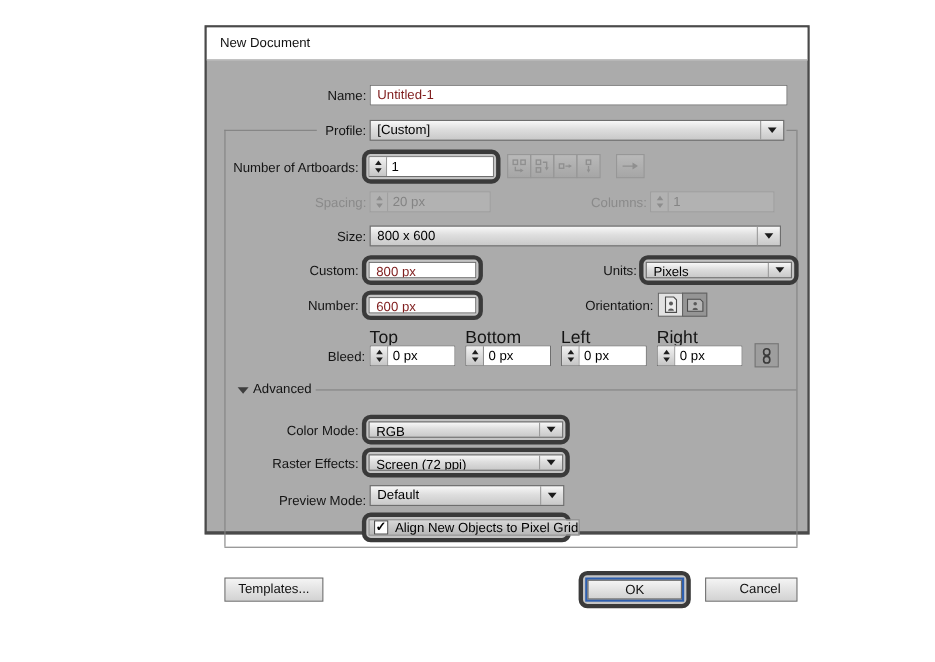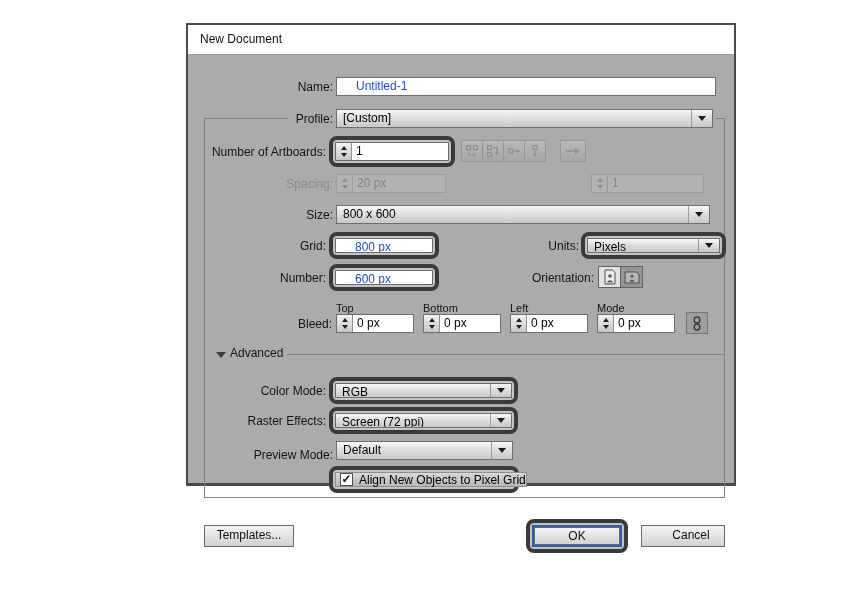--- a/index.html
+++ b/index.html
@@ -6,23 +6,23 @@
   body { font-family:"Liberation Sans", sans-serif; }
   .stage { position:relative; width:850px; height:602px; background:#ffffff; overflow:hidden; }
   .dialog { position:absolute; left:150px; top:23px; width:550px; height:463px;
             background:#ababab; border:2px solid #4a4a4a; border-bottom-width:3px;margin-left:36px; }
   .abs { position:absolute; }
   .titlebar { position:absolute; left:0; top:0; width:100%; height:30px; background:#ffffff;
               border-bottom:1px solid #9a9a9a; }
   .titlebar span { display:block; padding-left:12px; line-height:29px; font-size:12px; color:#111; }
   .lbl { font-size:12px; color:#141414; text-align:right; line-height:16px; white-space:nowrap; }
   .lbl.dis { color:#8a8a8a; }
-  .collbl { font-size:11px; color:#141414; text-align:left; line-height:14px; }
-  .input { background:#ffffff; border:1px solid #6e6e6e; font-size:12px; color:#1d4ed8;
-           padding:0 19px; line-height:17px; white-space:nowrap; overflow:hidden; }
+  .collbl { font-size:16px; color:#141414; text-align:left; line-height:14px; }
+  .input { background:#ffffff; border:1px solid #6e6e6e; font-size:12px; color:#7f1d1d;
+           padding:0 6px; line-height:17px; white-space:nowrap; overflow:hidden; }
   .combo { border:1px solid #6e6e6e; background:linear-gradient(180deg,#f8f8f8 0%,#dedede 45%,#c9c9c9 100%);
            display:flex; align-items:stretch; }
   .combo .txt { flex:1; font-size:12px; color:#000; padding-left:6px; line-height:17px; white-space:nowrap; overflow:hidden; }
   .combo .arrowbox { width:21px; border-left:1px solid #9b9b9b; display:flex; align-items:center; justify-content:center; }
   .tri-down { width:0; height:0; border-left:4px solid transparent; border-right:4px solid transparent; border-top:5px solid #1b1b1b; }
   .spinfield { display:flex; border:1px solid #6e6e6e; background:#fff; }
   .spinfield .spin { width:16px; border-right:1px solid #8f8f8f;
            background:linear-gradient(180deg,#f2f2f2,#c6c6c6);
            display:flex; flex-direction:column; align-items:center; justify-content:center; gap:3px; }
   .tri-up-s { width:0;height:0;border-left:3.5px solid transparent;border-right:3.5px solid transparent;border-bottom:4px solid #1e1e1e; }
@@ -133,37 +133,38 @@
     </span>
 
     <div class="abs lbl dis" style="left:0;top:151px;width:145px;padding-left:40px;">Spacing:</div>
     <div class="abs spinfield dis" style="left:148px;top:149px;width:110px;height:19px;">
       <span class="spin">
           <span class="tri-up-s"></span>
           <span class="tri-dn-s"></span>
         </span>
       <span class="val">20 px</span>
     </div>
+    <div class="abs lbl dis" style="left:260px;top:151px;width:140px;">Columns:</div>
     <div class="abs spinfield dis" style="left:403px;top:149px;width:113px;height:19px;">
       <span class="spin">
           <span class="tri-up-s"></span>
           <span class="tri-dn-s"></span>
         </span>
       <span class="val">1</span>
     </div>
 
     <div class="abs lbl" style="left:0;top:182px;width:145px;padding-left:20px;">Size:</div>
     <div class="abs combo" style="left:148px;top:180px;width:374px;height:19px;">
       <span class="txt">800 x 600</span>
       <span class="arrowbox">
           <span class="tri-down"></span>
         </span>
     </div>
 
-    <div class="abs lbl" style="left:0;top:213px;width:138px;">Grid:</div>
+    <div class="abs lbl" style="left:0;top:213px;width:138px;">Custom:</div>
     <div class="abs hl" style="left:141px;top:207px;width:110px;height:27px;">
       <div class="input" style="height:auto;">800 px</div>
     </div>
     <div class="abs lbl" style="left:250px;top:213px;width:141px;">Units:</div>
     <div class="abs hl" style="left:393px;top:207px;width:145px;height:27px;">
       <div class="combo">
         <span class="txt">Pixels</span>
         <span class="arrowbox">
             <span class="tri-down"></span>
           </span>
@@ -188,21 +189,21 @@
           <path d="M1 2h11.5L15 4.5V13H1z" fill="#b7b7b7" stroke="#4c4c4c"></path>
           <circle cx="8" cy="6.2" r="1.6" fill="#5a5a5a"></circle>
           <path d="M5.6 11.8c0-2.6 4.8-2.6 4.8 0z" fill="#5a5a5a"></path>
         </svg>
       </span>
     </div>
 
     <div class="abs collbl" style="left:148px;top:276px;width:60px;">Top</div>
     <div class="abs collbl" style="left:235px;top:276px;width:60px;">Bottom</div>
     <div class="abs collbl" style="left:322px;top:276px;width:60px;">Left</div>
-    <div class="abs collbl" style="left:409px;top:276px;width:60px;">Mode</div>
+    <div class="abs collbl" style="left:409px;top:276px;width:60px;">Right</div>
 
     <div class="abs lbl" style="left:0;top:291px;width:144px;">Bleed:</div>
     <div class="abs spinfield" style="left:148px;top:289px;width:78px;height:19px;">
       <span class="spin">
           <span class="tri-up-s"></span>
           <span class="tri-dn-s"></span>
         </span>
       <span class="val">0 px</span>
     </div>
     <div class="abs spinfield" style="left:235px;top:289px;width:78px;height:19px;">

